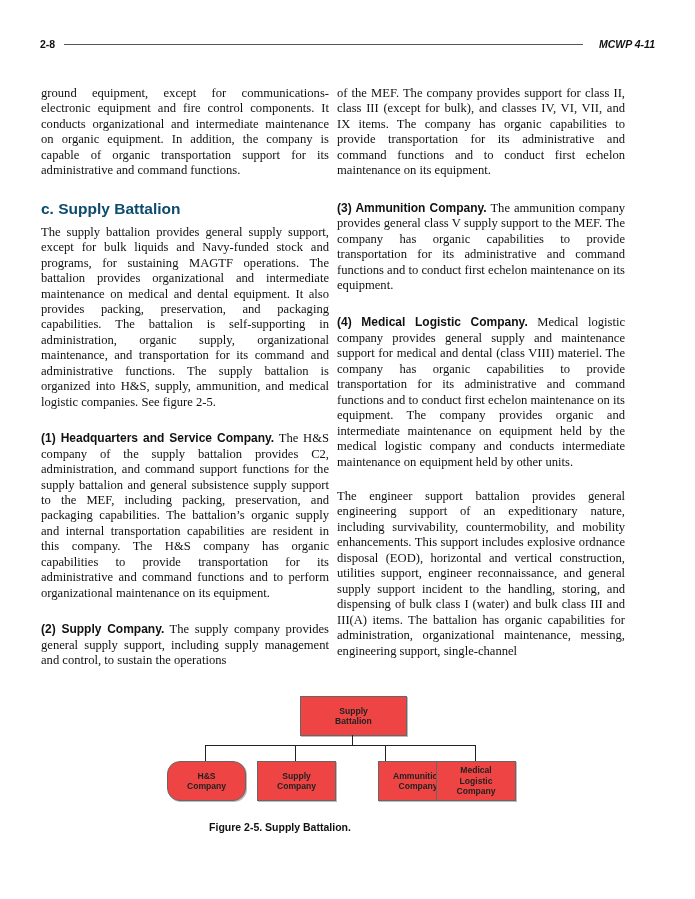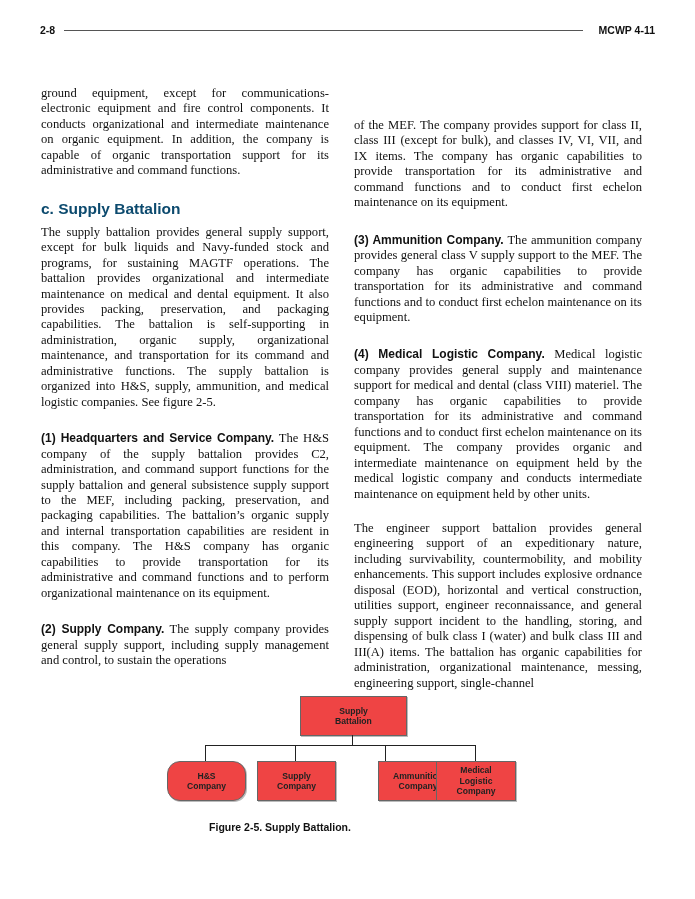--- a/index.html
+++ b/index.html
@@ -1,27 +1,27 @@
 <!DOCTYPE html>
 <html><head>
 <meta charset="utf-8">
 <style>
   html, body { margin: 0; padding: 0; background: #ffffff; }
   body { width: 695px; height: 899px; position: relative; overflow: hidden; }
   .page { position: absolute; left: 0; top: 0; width: 695px; height: 899px; background: #fff; }
 
-  .running-header { position: absolute; top: 23px; left: 40px; width: 615px; height: 16px; }
+  .running-header { position: absolute; top: 37px; left: 40px; width: 615px; height: 16px; }
   .rh-left, .rh-right { position: absolute; top: 0; font-family: "Liberation Sans", sans-serif; font-weight: bold; font-size: 10.5px; color: #111; line-height: 14px; }
   .rh-left { left: 0; }
-  .rh-right { right: 0; }
+  .rh-right { right: 0; font-style: italic; }
   .rh-rule { position: absolute; top: 7px; left: 24px; right: 72px; height: 0; border-top: 1px solid #555; }
 
   .col { position: absolute; top: 86px; width: 288px; font-family: "Liberation Serif", serif; font-size: 12.6px; line-height: 15.45px; color: #111; text-align: justify; }
   .col-left { left: 41px; }
-  .col-right { left: 354px; margin-top: 32px; }
+  .col-right { left: 337px; }
 
   .col p { margin: 0; hyphens: manual; }
   .gap { height: 16px; }
 
   .h2 { font-family: "Liberation Sans", sans-serif; font-weight: bold; font-size: 15.5px; line-height: 18px; color: #0c4a6e; margin: 0 0 7px 0; text-align: left; }
   .run-in { font-family: "Liberation Sans", sans-serif; font-weight: bold; font-size: 12px; }
 
   .figure { position: absolute; left: 0; top: 690px; width: 695px; height: 150px; }
   .box { position: absolute; border: 1px solid #666; background: #ef4444; box-shadow: 1px 1px 0 #bbb;
          display: flex; align-items: center; justify-content: center; text-align: center;

